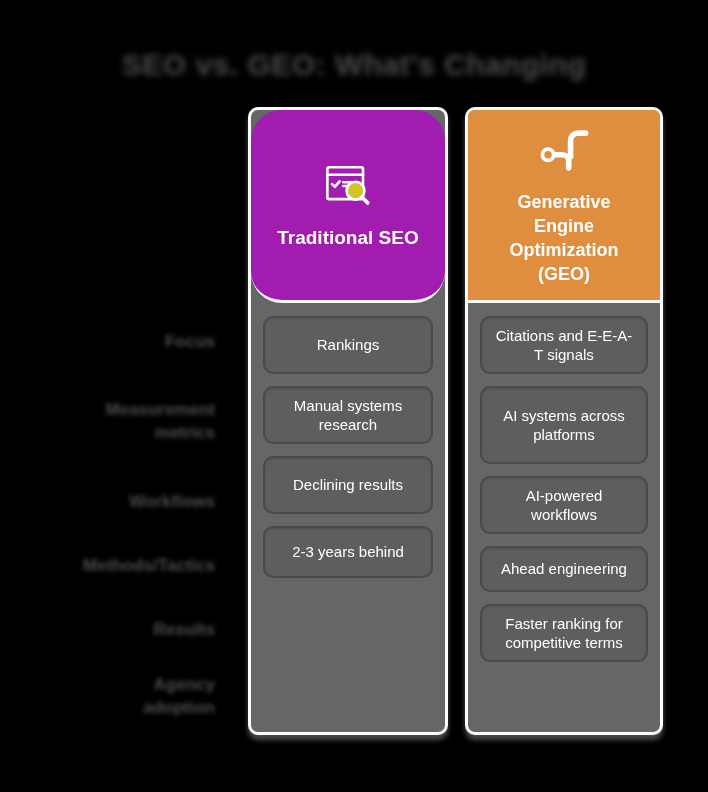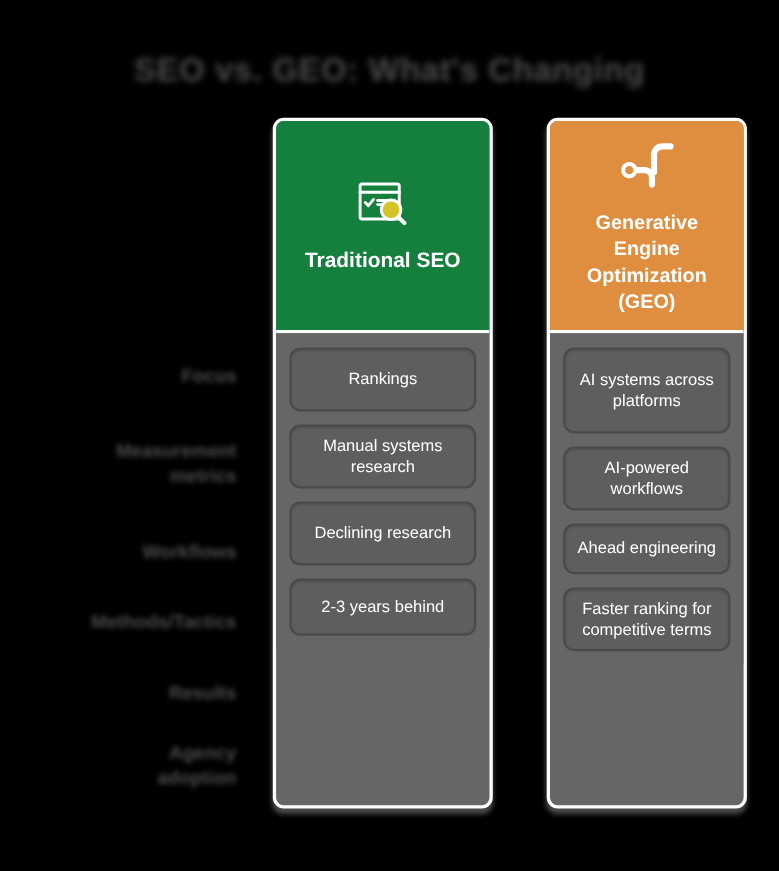--- a/index.html
+++ b/index.html
@@ -24,27 +24,27 @@
     color:#4b4b4b;filter:blur(2.2px);
   }
   
   .column{
     position:absolute;top:107px;height:628px;box-sizing:border-box;
     border:3px solid #fbfbfb;border-radius:10px;overflow:hidden;
     background:#666666;
     box-shadow:0 5px 5px rgba(215,215,215,.35);
   }
   .col-traditional{left:248px;width:200px;}
-  .col-geo{left:465px;width:182px;margin-left:32px;}
+  .col-geo{left:465px;width:198px;}
   .col-header{
     height:193px;box-sizing:border-box;border-bottom:3px solid #fbfbfb;
     display:flex;flex-direction:column;align-items:center;justify-content:center;
     padding:6px 10px 10px;
   }
-  .col-header.yellow{background:#15803d;}
+  .col-header.yellow{background:#a21caf;border-radius:31px;}
   .col-header.orange{background:#df8d3e;}
   .hdr-icon{width:60px;height:60px;flex:0 0 auto;margin-bottom:10px;}
   .hdr-title{
     color:#ffffff;font-weight:700;font-size:19px;line-height:24px;
     text-align:center;max-width:150px;
   }
   .col-geo .hdr-title{font-size:18px;max-width:140px;}
   .col-body{
     box-sizing:border-box;padding:13px 12px 12px;
     display:flex;flex-direction:column;gap:12px;background:#666666;
@@ -102,38 +102,41 @@
       <div class="hdr-title">Traditional SEO</div>
     </div>
     <div class="col-body">
       <div class="cell rh1">
           <span>Rankings</span>
         </div>
       <div class="cell rh3">
           <span>Manual systems research</span>
         </div>
       <div class="cell rh5">
-          <span>Declining research</span>
+          <span>Declining results</span>
         </div>
       <div class="cell rh6">
           <span>2-3 years behind</span>
         </div>
     </div>
   </div>
 
   <div class="column col-geo">
     <div class="col-header orange">
       <svg class="hdr-icon" viewBox="0 0 64 64" fill="none" stroke="#ffffff" stroke-linecap="round" stroke-linejoin="round">
         <circle cx="15" cy="37" r="6" stroke-width="4"></circle>
         <path d="M24 37 h6 a7 7 0 0 1 7 7 v7" stroke-width="6"></path>
         <path d="M39 39 V22 a8 8 0 0 1 8 -8 h8" stroke-width="6"></path>
       </svg>
       <div class="hdr-title">Generative Engine Optimization (GEO)</div>
     </div>
     <div class="col-body">
+      <div class="cell rh1">
+          <span>Citations and E-E-A-T signals</span>
+        </div>
       <div class="cell rh2">
           <span>AI systems across platforms</span>
         </div>
       <div class="cell rh3">
           <span>AI-powered workflows</span>
         </div>
       <div class="cell rh4">
           <span>Ahead engineering</span>
         </div>
       <div class="cell rh5">

